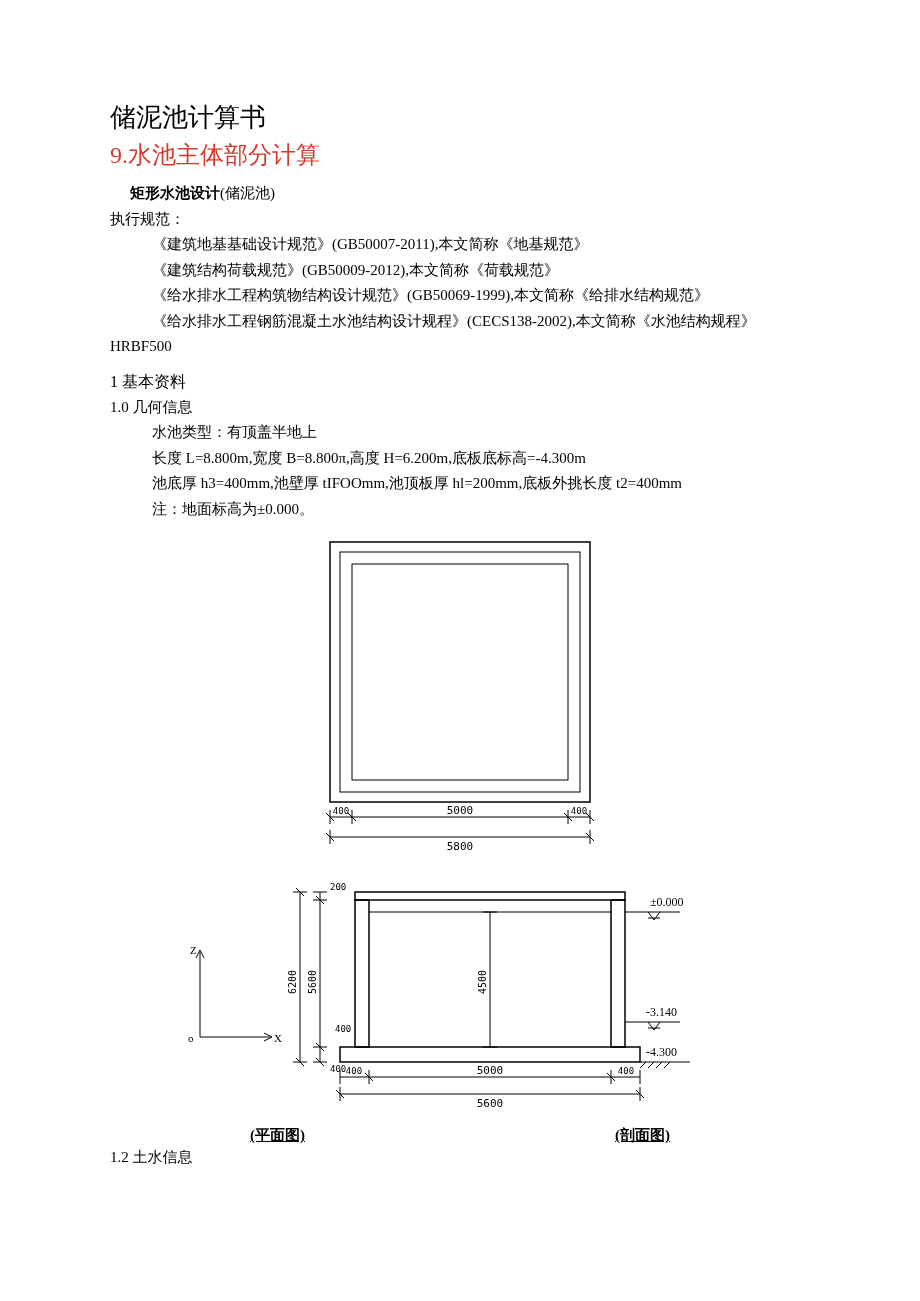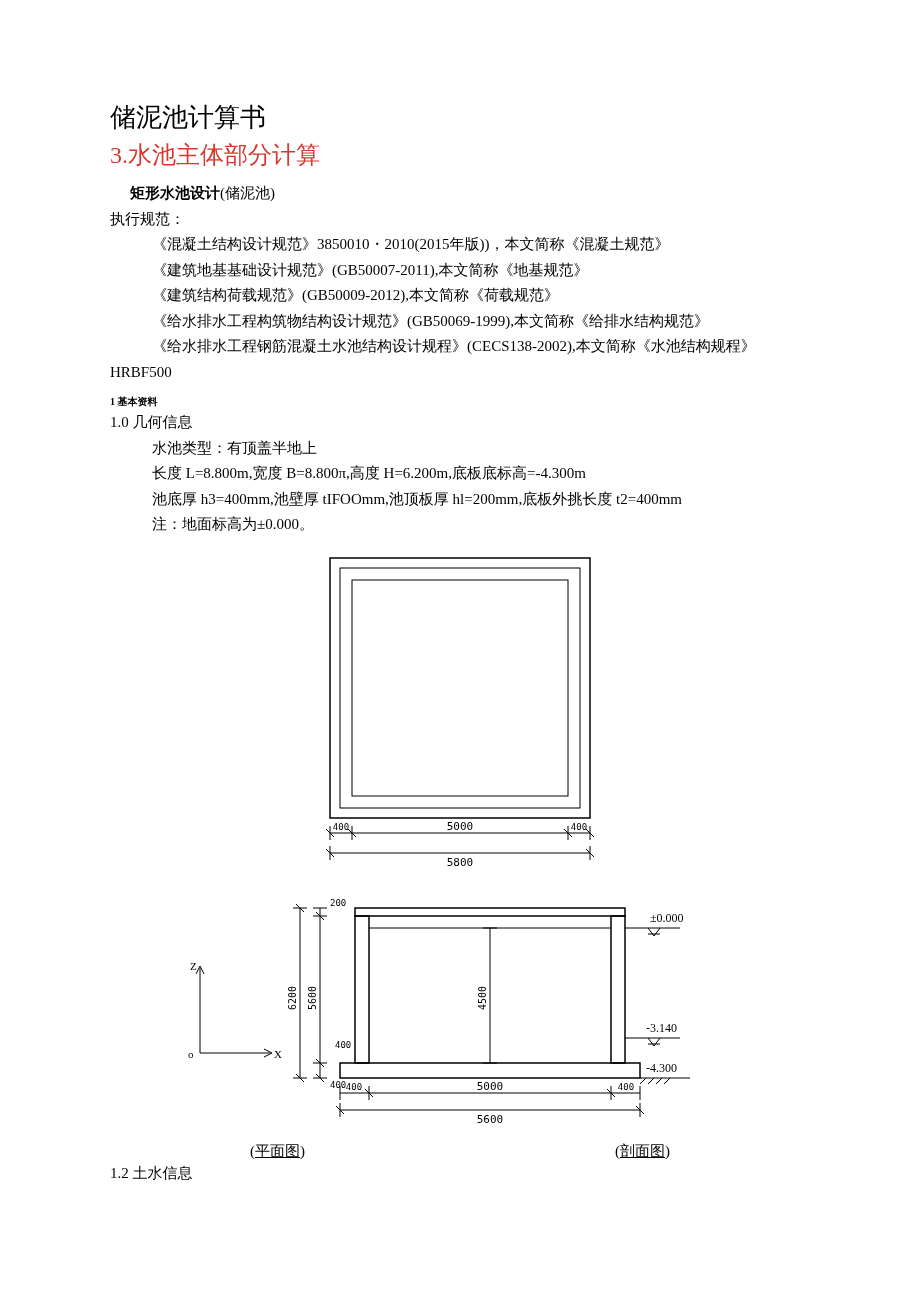--- a/index.html
+++ b/index.html
@@ -26,55 +26,55 @@
     margin: 0 0 10px 0;
     font-family: "SimSun", serif;
   }
   .sub strong { font-weight: bold; margin-left: 20px; }
   .body-text {
     font-size: 15px;
     line-height: 1.7;
   }
   .indent-1 { padding-left: 42px; }
   .heading-small {
-    font-size: 10px;
-    font-weight: bold;
+    font-size: 16px;
+    font-weight: normal;
     margin-top: 8px;
   }
   .fig-wrap {
     width: 100%;
     display: flex;
     flex-direction: column;
     align-items: center;
     margin-top: 10px;
   }
   svg { display: block; }
   .fig-labels {
     display: flex;
     justify-content: space-between;
     width: 420px;
     font-size: 15px;
     text-decoration: underline;
     color: #000;
     margin-top: 4px;
+    font-weight: bold;
   }
   .fig-labels span:last-child { margin-left: auto; }
 </style>
 </head>
 <body>
 
 <div class="page">
   <div class="title-main">储泥池计算书</div>
-  <div class="title-section">3.水池主体部分计算</div>
+  <div class="title-section">9.水池主体部分计算</div>
 
   <div class="body-text">
     <span class="sub"><strong>矩形水池设计</strong></span><span>(储泥池)</span>
   </div>
   <div class="body-text">执行规范：</div>
-  <div class="body-text indent-1">《混凝土结构设计规范》3850010・2010(2015年版))，本文简称《混凝土规范》</div>
   <div class="body-text indent-1">《建筑地基基础设计规范》(GB50007-2011),本文简称《地基规范》</div>
   <div class="body-text indent-1">《建筑结构荷载规范》(GB50009-2012),本文简称《荷载规范》</div>
   <div class="body-text indent-1">《给水排水工程构筑物结构设计规范》(GB50069-1999),本文简称《给排水结构规范》</div>
   <div class="body-text indent-1">《给水排水工程钢筋混凝土水池结构设计规程》(CECS138-2002),本文简称《水池结构规程》</div>
   <div class="body-text">HRBF500</div>
 
   <div class="heading-small body-text">1 基本资料</div>
   <div class="body-text">1.0 几何信息</div>
 
   <div class="body-text indent-1">水池类型：有顶盖半地上</div>

